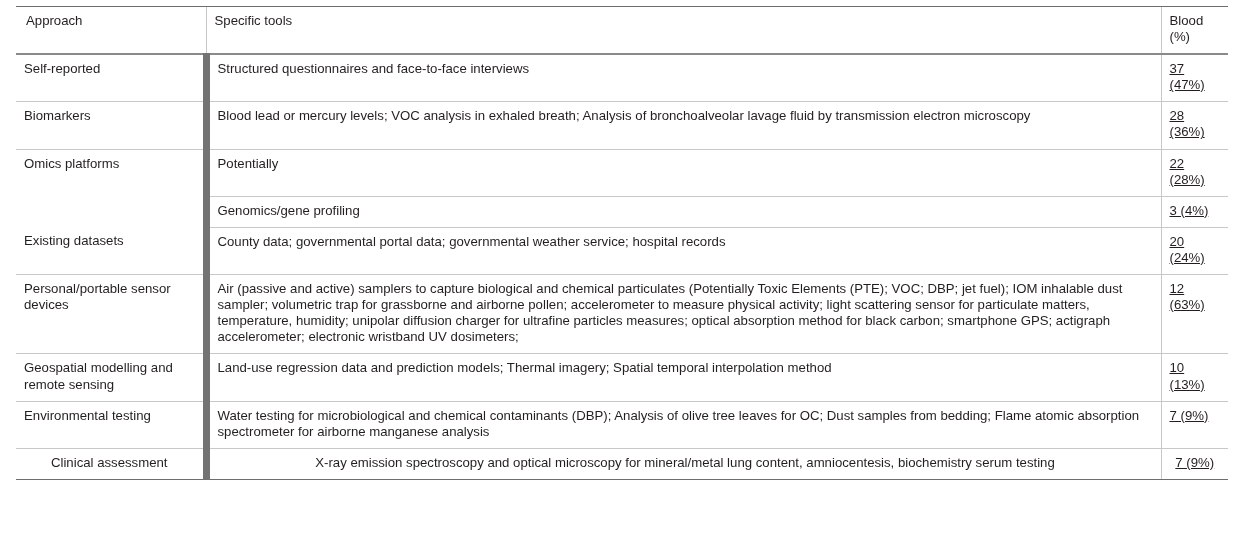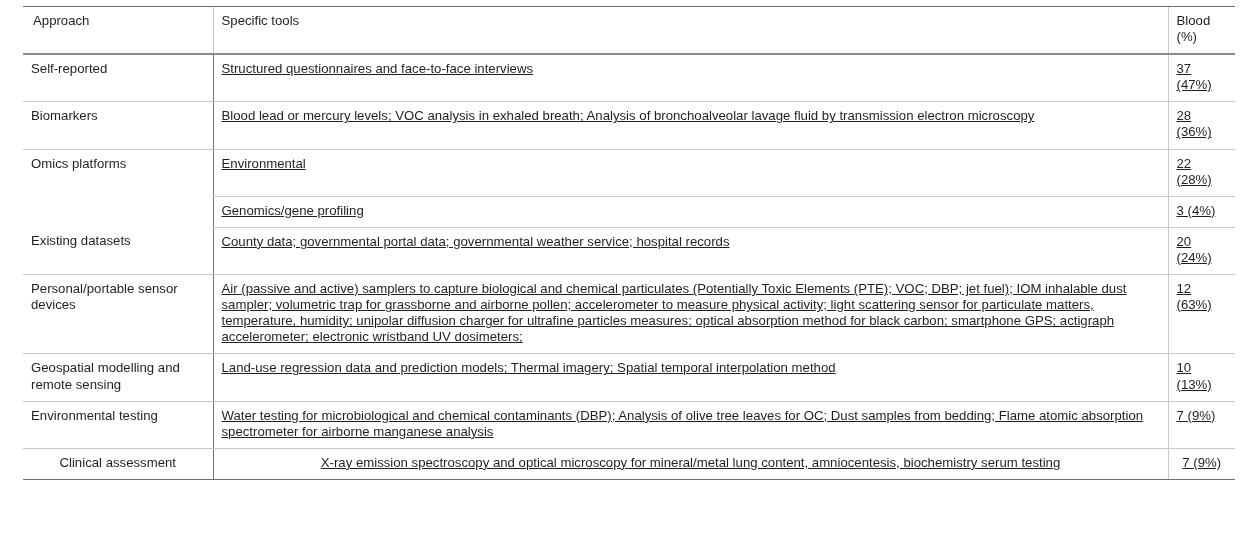--- a/index.html
+++ b/index.html
@@ -9,21 +9,21 @@
   }
   body {
     width: 1246px;
     height: 547px;
     font-family: "Liberation Sans", sans-serif;
     color: #231f20;
     overflow: hidden;
   }
   .table-wrap {
     width: 1212px;
-    margin: 6px 0 0 23px;
+    margin: 6px 0 0 16px;
   }
   table.data-table {
     border-collapse: collapse;
     width: 100%;
     table-layout: fixed;
   }
   table.data-table td, table.data-table th {
     vertical-align: top;
     padding: 6px 8px 8px 8px;
     font-size: 13.2px;
@@ -52,22 +52,21 @@
     border-bottom: 1px solid #c8c8c8;
   }
   tbody tr:last-child td {
     border-bottom: 1.5px solid #6e6e6e;
     text-align: center;
   }
   td.col-approach {
     padding-left: 10px;
   }
   td.col-tools {
-    border-left: 1px solid #737373;
-    text-decoration: underline;
+    border-left: 7px solid #737373;
   }
   td.col-count {
     border-left: 1px solid #c8c8c8;
     white-space: pre-line;
     text-decoration: underline;
   }
   td.no-bottom {
     border-bottom: none;
   }
   .count-cell { white-space: pre-line; }
@@ -99,21 +98,21 @@
 (47%)</td>
       </tr>
       <tr>
         <td class="col-approach">Biomarkers</td>
         <td class="col-tools">Blood lead or mercury levels; VOC analysis in exhaled breath; Analysis of bronchoalveolar lavage fluid by transmission electron microscopy</td>
         <td class="col-count count-cell">28
 (36%)</td>
       </tr>
       <tr>
         <td class="col-approach no-bottom" rowspan="2">Omics platforms</td>
-        <td class="col-tools">Environmental</td>
+        <td class="col-tools">Potentially</td>
         <td class="col-count count-cell">22
 (28%)</td>
       </tr>
       <tr>
         <td class="col-tools">Genomics/gene profiling</td>
         <td class="col-count count-cell">3 (4%)</td>
       </tr>
       <tr>
         <td class="col-approach">Existing datasets</td>
         <td class="col-tools">County data; governmental portal data; governmental weather service; hospital records</td>

